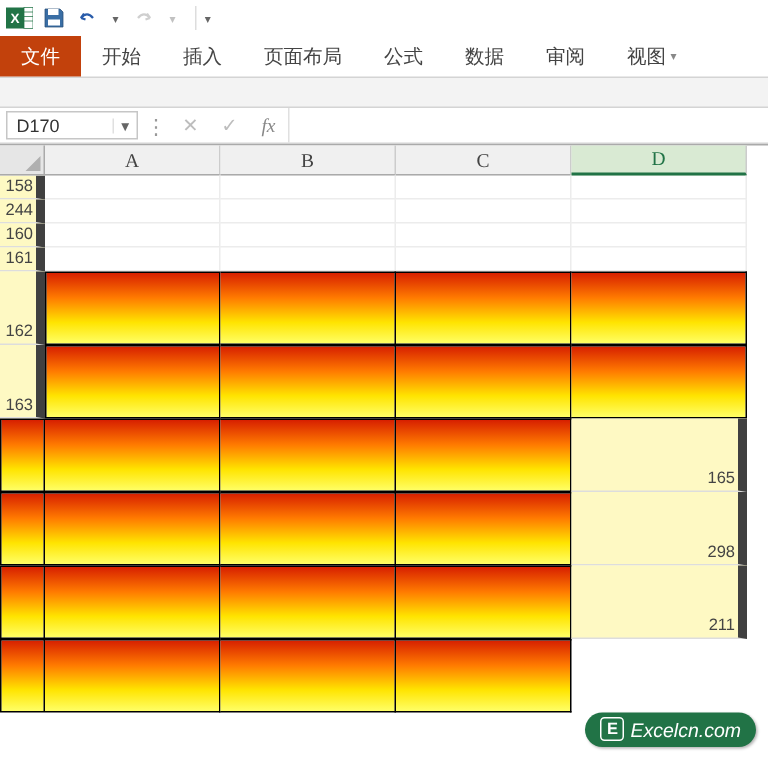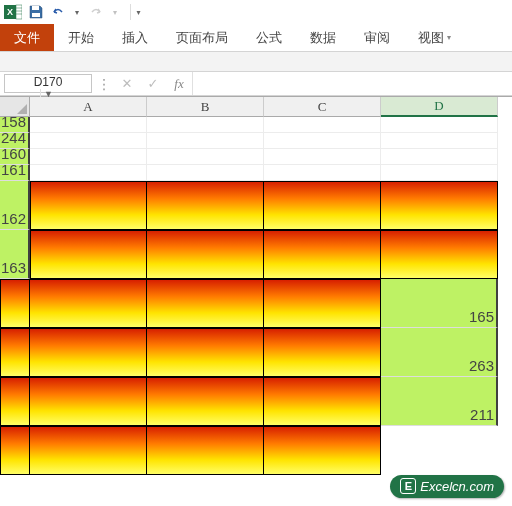--- a/index.html
+++ b/index.html
@@ -15,35 +15,35 @@
 .ribbon { height: 28px; background: #fff; display: flex; align-items: stretch; border-bottom: 1px solid #d4d4d4; }
 .tab { padding: 0 14px; display: flex; align-items: center; color: #444; cursor: pointer; font-size: 13px; }
 .tab.active { background: #c2410c; color: #fff; }
 .tab .dd { font-size: 8px; margin-left: 3px; color: #888; }
 
 
 .ribbon-gap { height: 20px; background: #f3f3f3; border-bottom: 1px solid #d4d4d4; }
 
 
 .formula-row { height: 24px; display: flex; align-items: stretch; border-bottom: 1px solid #d4d4d4; background: #fff; }
-.name-box-wrap { width: 88px; display: flex; align-items: center; border: 1px solid #c6c6c6; margin: 2px 2px 2px 4px; background: #fff; flex-direction: column; }
+.name-box-wrap { width: 88px; display: flex; align-items: center; border: 1px solid #c6c6c6; margin: 2px 2px 2px 4px; background: #fff; }
 .name-box { flex: 1; padding: 0 6px; font-size: 12px; color: #333; }
 .name-dd { width: 16px; text-align: center; color: #666; border-left: 1px solid #e0e0e0; font-size: 9px; }
 .fb-sep { width: 20px; display:flex; align-items:center; justify-content:center; color:#999; font-size:14px; }
 .fb-btn { width: 26px; display: flex; align-items: center; justify-content: center; color: #bdbdbd; font-size: 13px; }
 .fx { font-style: italic; font-family: 'Times New Roman', serif; color: #888; font-size: 13px; }
 .formula-input { flex: 1; border-left: 1px solid #e0e0e0; padding: 0 6px; display: flex; align-items: center; }
 
 
 .sheet { display: grid; grid-template-columns: 30px repeat(4, 117px); border-top: 1px solid #aaa; }
 .corner { height: 20px; background: #e6e6e6; border-right: 1px solid #aaa; border-bottom: 1px solid #aaa; position: relative; }
 .corner::after { content: ''; position: absolute; right: 2px; bottom: 2px; width: 0; height: 0; border-left: 10px solid transparent; border-bottom: 10px solid #b0b0b0; }
 .col-h { height: 20px; background: #f0f0f0; border-right: 1px solid #ccc; border-bottom: 1px solid #aaa; display: flex; align-items: center; justify-content: center; color: #444; font-family: 'Times New Roman', serif; font-size: 13px; }
 .col-h.sel { background: #d9ead3; border-bottom: 2px solid #217346; color: #217346; }
-.row-h { background: #bef264; border-right: 2px solid #404040; border-bottom: 1px solid #ddd; display: flex; align-items: flex-end; justify-content: flex-end; padding: 0 2px 2px 0; color: #444; font-family: Arial, sans-serif; font-size: 15px; }
+.row-h { background: #fef9c3; border-right: 6px solid #404040; border-bottom: 1px solid #ddd; display: flex; align-items: flex-end; justify-content: flex-end; padding: 0 2px 2px 0; color: #444; font-family: Arial, sans-serif; font-size: 11px; }
 .cell { border-right: 1px solid #ececec; border-bottom: 1px solid #ececec; }
 .small { height: 16px; }
 .big { height: 49px; padding-left: 16px; }
 .grad { background: linear-gradient(to bottom, #d72000 0%, #ff7a00 35%, #ffe400 70%, #ffff66 100%); border-right: 1px solid #000; border-bottom: 1px solid #000; border-top: 1px solid #000; }
 .grad.first-col { border-left: 1px solid #000; }
 
 
 .watermark { position: absolute; right: 8px; bottom: 8px; background: #217346; color: #fff; padding: 3px 10px 4px; border-radius: 12px; font-size: 13px; font-style: italic; font-family: 'Arial', sans-serif; box-shadow: 1px 1px 2px rgba(0,0,0,0.3); display:flex; align-items:center; gap:4px; }
 .watermark .e { display:inline-flex; width:16px; height:16px; border:1.5px solid #fff; border-radius:3px; align-items:center; justify-content:center; font-style:normal; font-weight:bold; font-size:11px; }
 </style>
@@ -176,21 +176,21 @@
     <div class="cell big grad"></div>
     <div class="cell big grad"></div>
     <div class="cell big grad"></div>
 
   <div class="row-h big">165</div>
   <div class="cell big grad first-col"></div>
     <div class="cell big grad"></div>
     <div class="cell big grad"></div>
     <div class="cell big grad"></div>
 
-  <div class="row-h big">263</div>
+  <div class="row-h big">298</div>
   <div class="cell big grad first-col"></div>
     <div class="cell big grad"></div>
     <div class="cell big grad"></div>
     <div class="cell big grad"></div>
 
   <div class="row-h big">211</div>
   <div class="cell big grad first-col"></div>
     <div class="cell big grad"></div>
     <div class="cell big grad"></div>
     <div class="cell big grad"></div>

